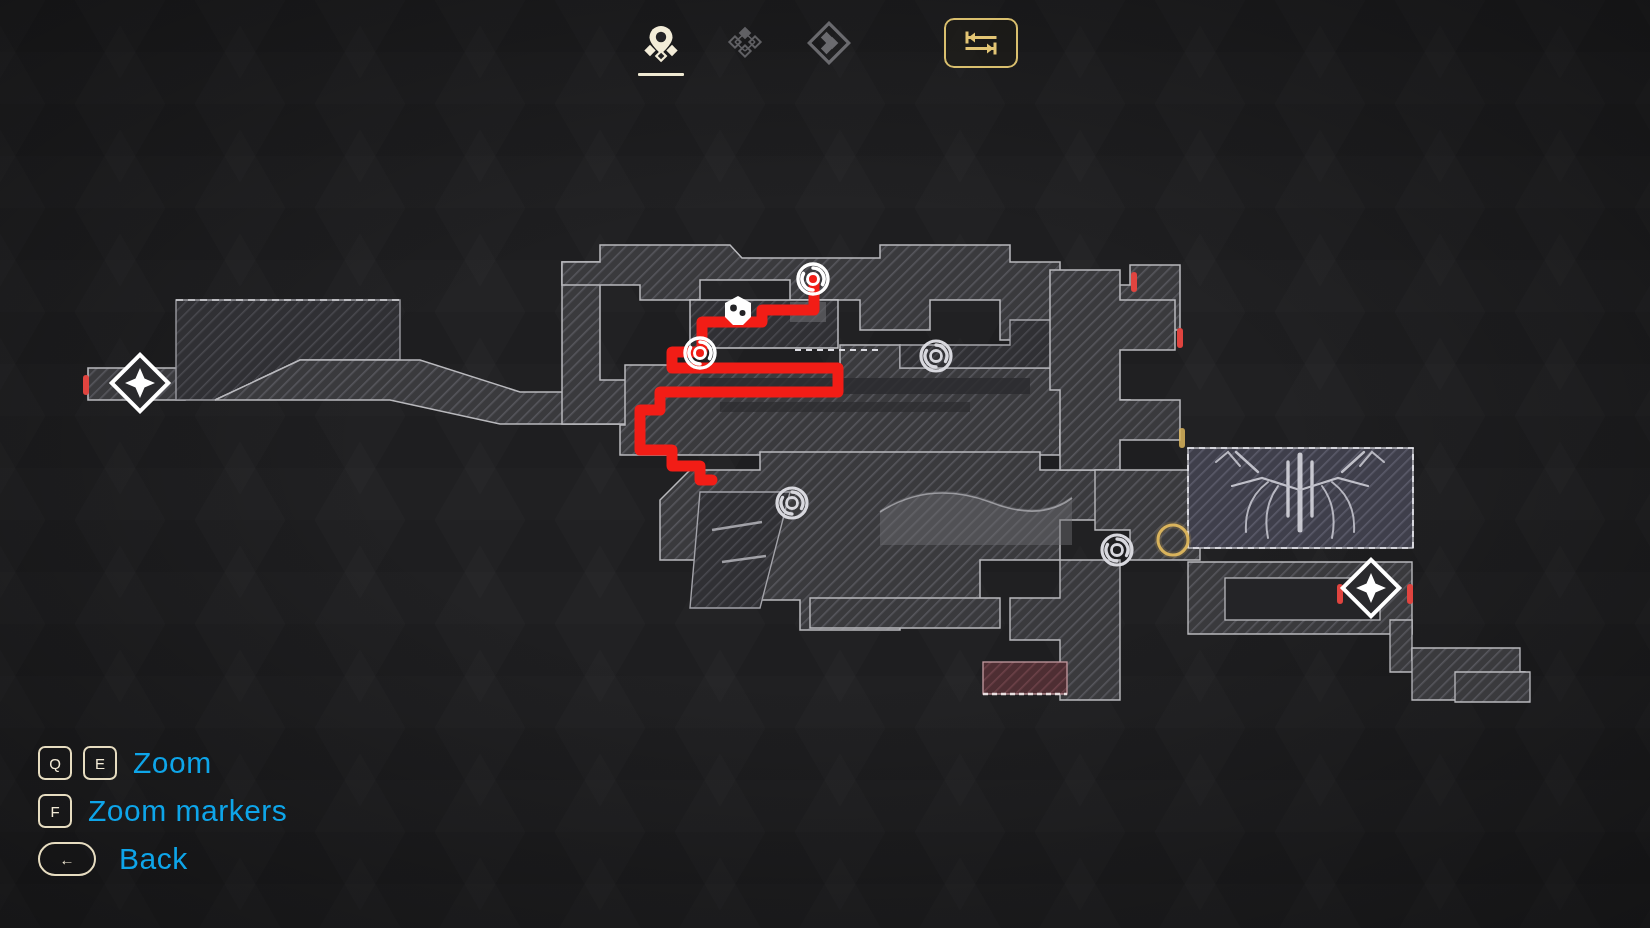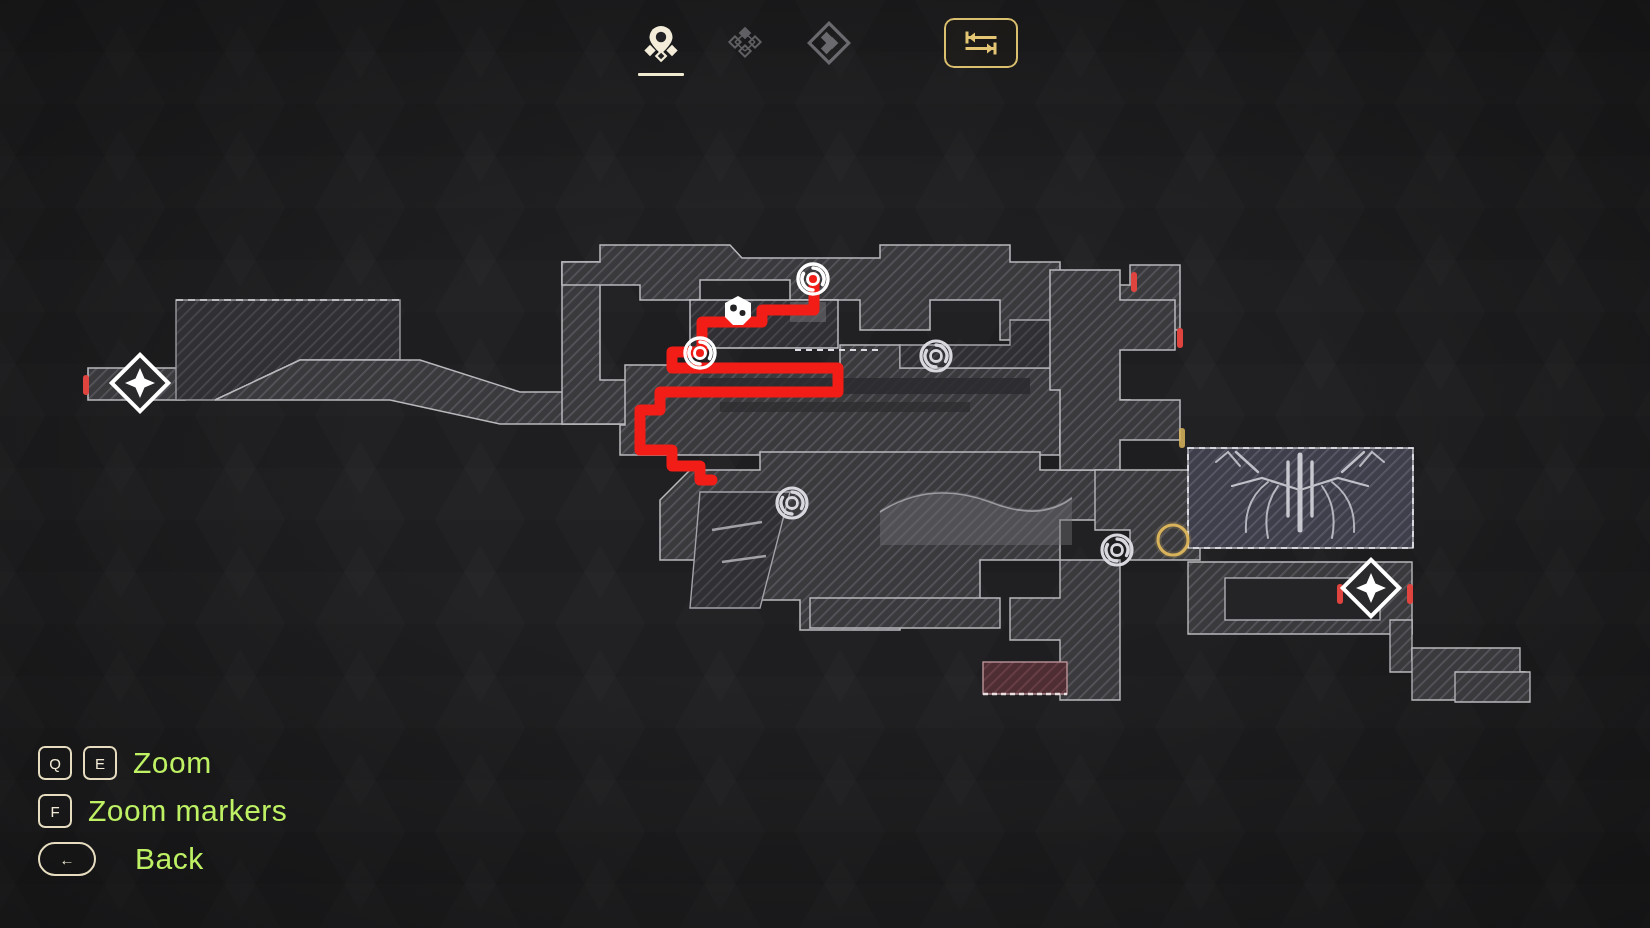--- a/index.html
+++ b/index.html
@@ -69,24 +69,24 @@
     border:2px solid #e6dcc0;
     border-radius:7px;
     color:#f2ead6;
     display:flex;align-items:center;justify-content:center;
     font-size:15px;font-weight:400;
     box-sizing:border-box;
   }
   .key.sq{width:34px;height:34px;}
   .key.wide{width:58px;height:34px;border-radius:17px;}
   .legend-label{
-    color:#bef264;font-size:30px;font-weight:300;letter-spacing:.5px;
+    color:#0ea5e9;font-size:30px;font-weight:300;letter-spacing:.5px;
     margin-left:5px;
   }
-  .legend-row.back .legend-label{margin-left:28px;}
+  .legend-row.back .legend-label{margin-left:12px;}
 </style>
 </head>
 <body>
 
 <div id="bg-texture"></div>
 
 <div id="map-wrap">
 <svg id="map-svg" width="1650" height="928" viewBox="0 0 1650 928">
   <defs>
     <pattern id="hatch" width="8" height="8" patternUnits="userSpaceOnUse" patternTransform="rotate(45)">

